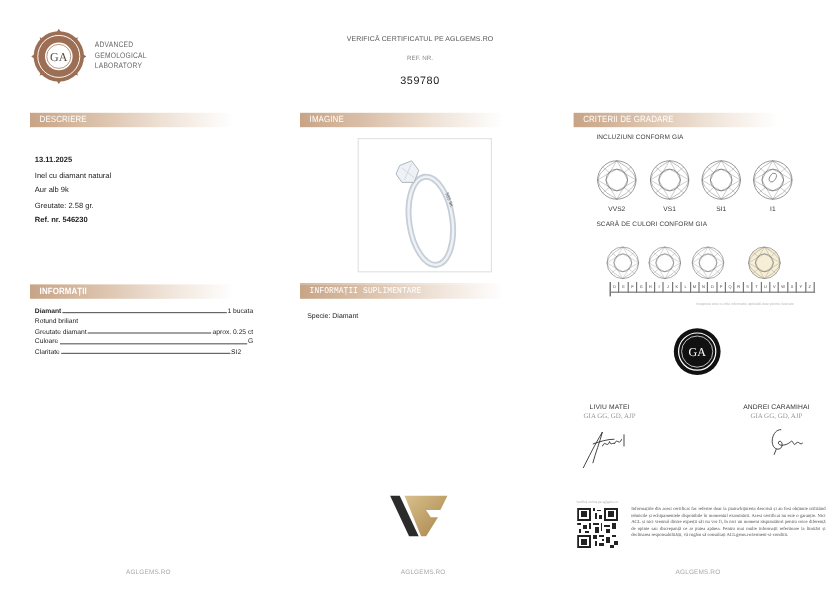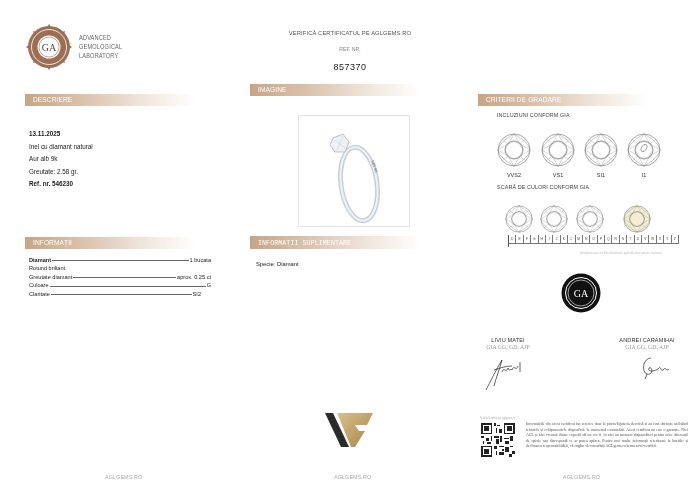--- a/index.html
+++ b/index.html
@@ -79,26 +79,26 @@
 </svg>
 
 <div class="abs lab-name">
   <div>ADVANCED</div>
   <div>GEMOLOGICAL</div>
   <div>LABORATORY</div>
 </div>
 
 <div class="abs verify cond">VERIFICĂ CERTIFICATUL PE AGLGEMS.RO</div>
 <div class="abs refnr-label">REF. NR.</div>
-<div class="abs refnr-value">857370</div>
+<div class="abs refnr-value">359780</div>
 
 <div class="abs bar" style="left:25px; top:94px; width:170px;"><span>DESCRIERE</span></div>
-<div class="abs bar" style="left:250px; top:84px; width:170px;"><span>IMAGINE</span></div>
+<div class="abs bar" style="left:250px; top:94px; width:170px;"><span>IMAGINE</span></div>
 <div class="abs bar" style="left:478px; top:94px; width:170px;"><span>CRITERII DE GRADARE</span></div>
-<div class="abs bar" style="left:25px; top:237px; width:170px;"><span>INFORMAȚII</span></div>
+<div class="abs bar" style="left:25px; top:237px; width:170px;font-weight:bold;"><span>INFORMAȚII</span></div>
 <div class="abs bar" style="left:250px; top:237px; width:170px;font-family:Liberation Mono, monospace;"><span>INFORMAȚII SUPLIMENTARE</span></div>
 <div class="abs" style="left:250px; top:236px; width:170px; height:1px; background:linear-gradient(90deg,#c8a486,#fff);"></div>
 
 <div class="abs desc">
   <div class="b">13.11.2025</div>
   <div>Inel cu diamant natural</div>
   <div>Aur alb 9k</div>
   <div>Greutate: 2.58 gr.</div>
   <div class="b">Ref. nr. 546230</div>
 </div>

